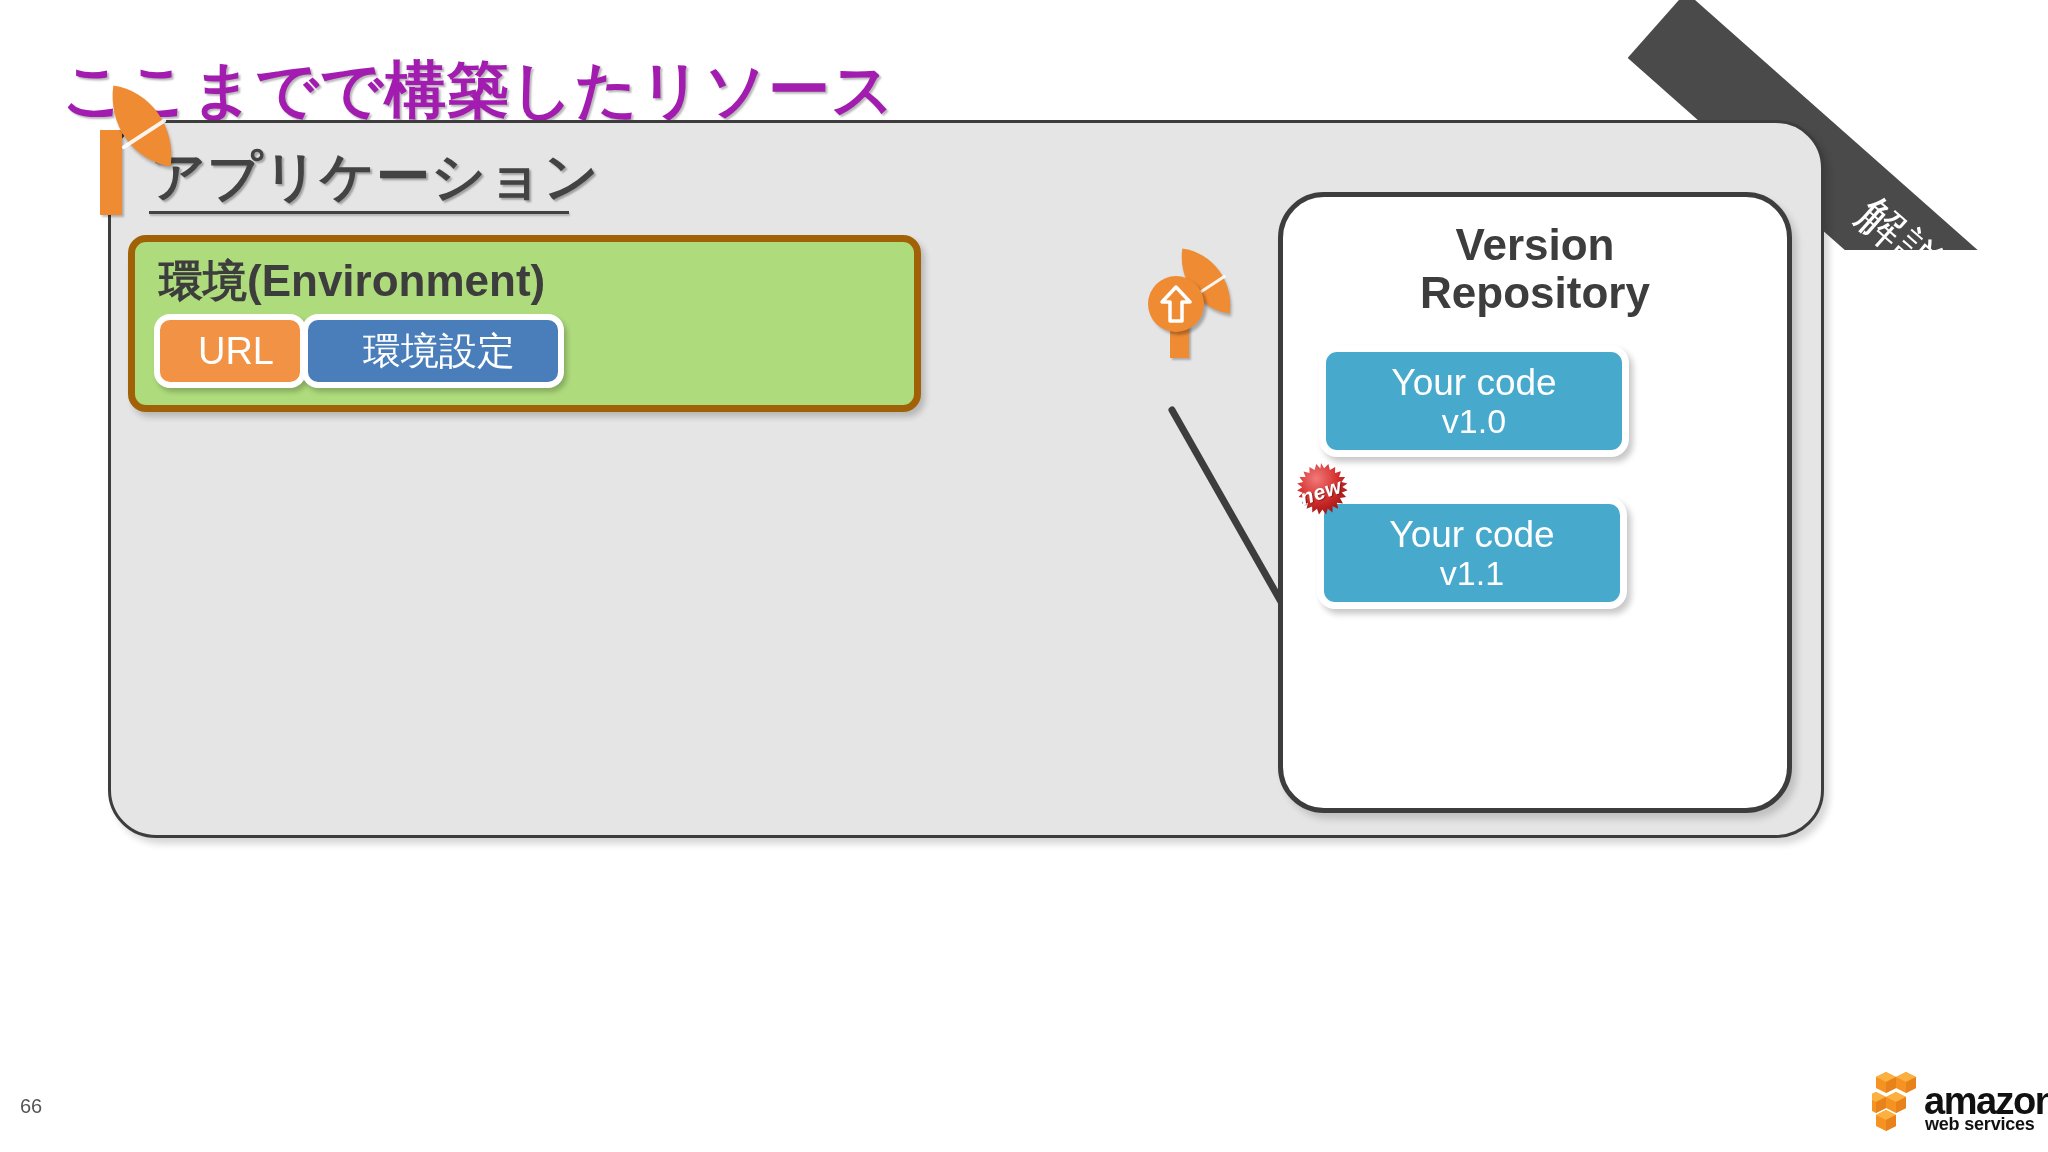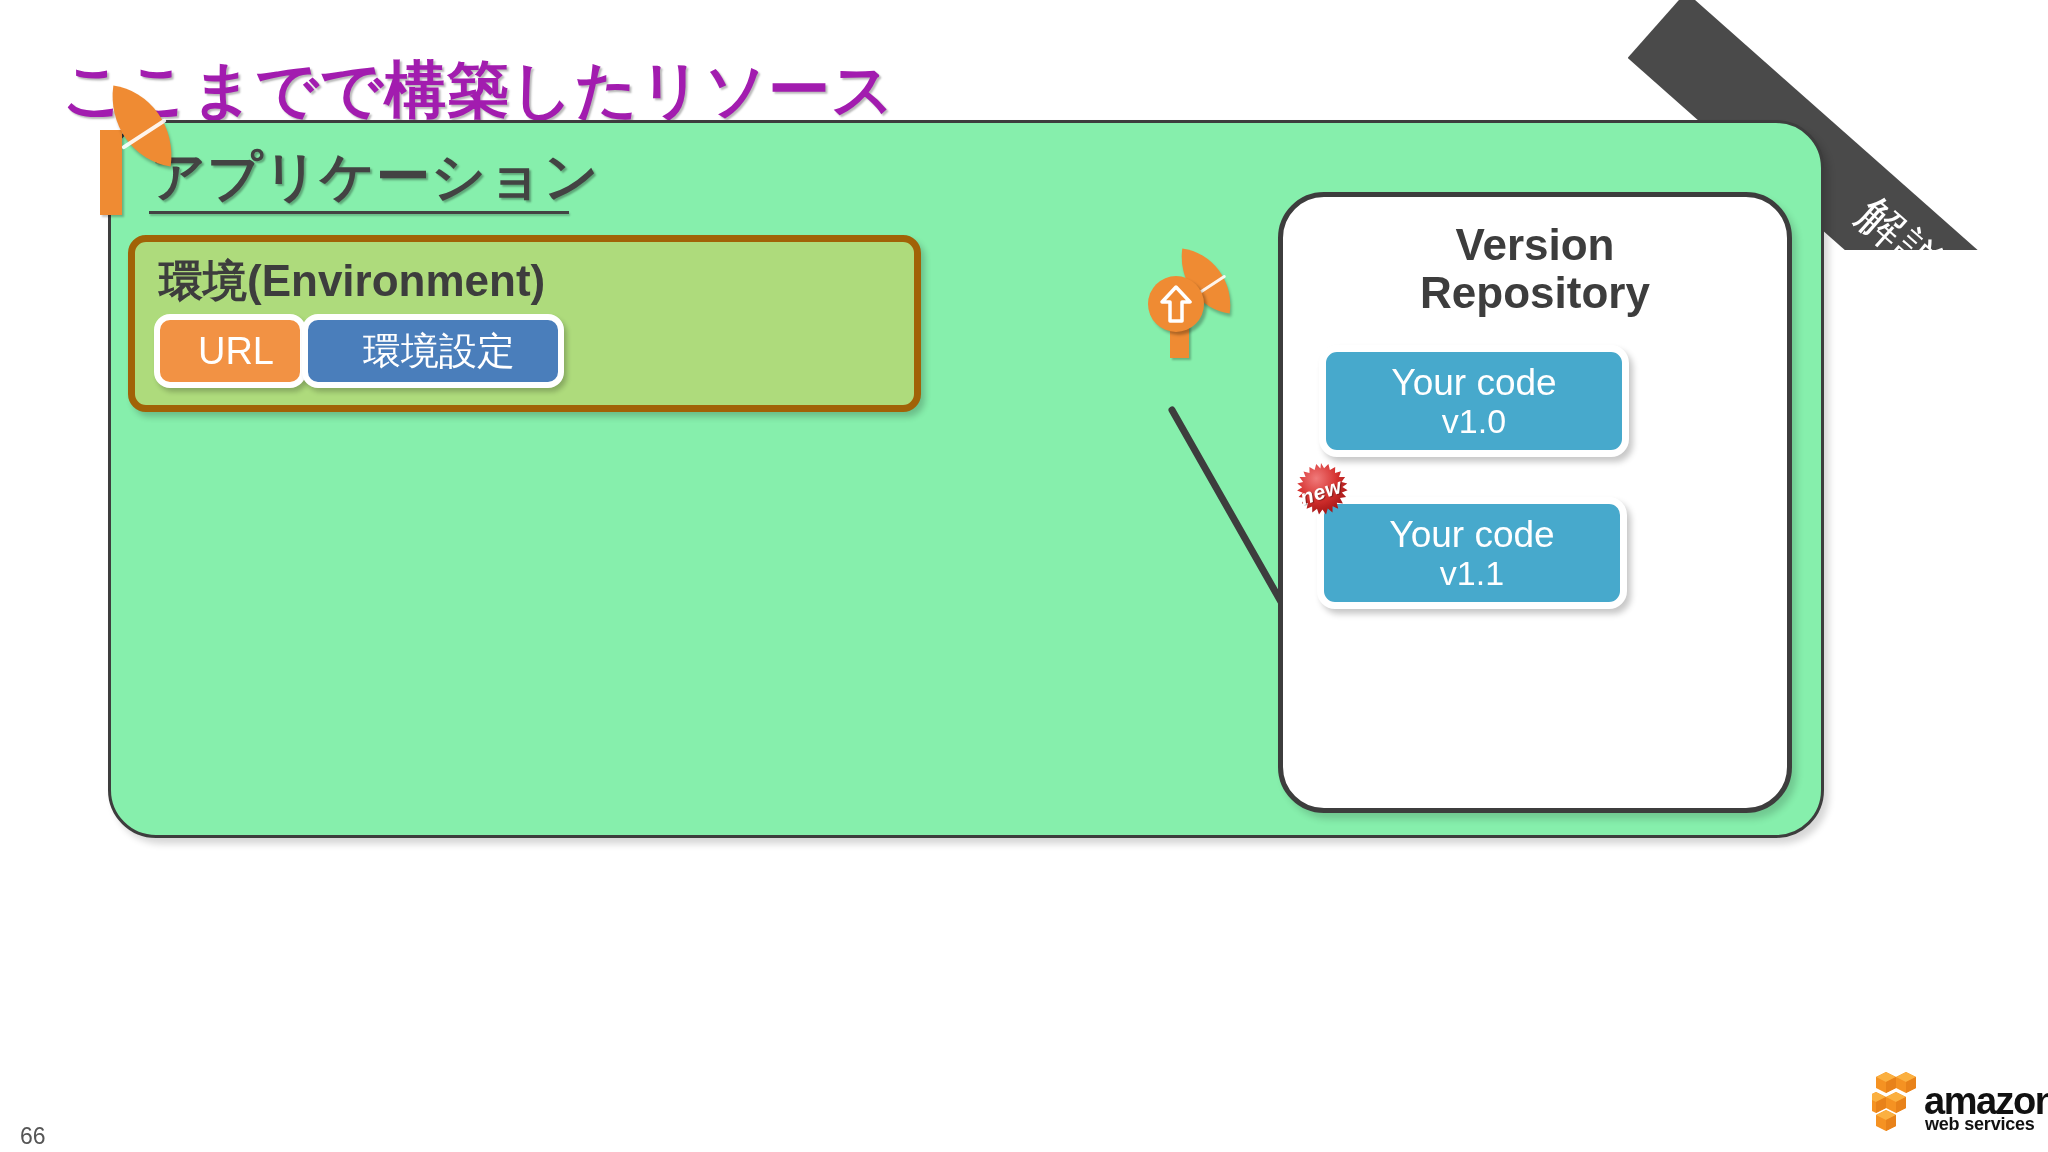--- a/index.html
+++ b/index.html
@@ -63,21 +63,21 @@
 
   
   .app-card {
     position: absolute;
     left: 108px;
     top: 120px;
     width: 1710px;
     height: 712px;
     border: 3px solid #3d3d3d;
     border-radius: 48px;
-    background: #86efac;
+    background: #e5e5e5;
     box-shadow: 5px 6px 7px rgba(0,0,0,0.16);
   }
   .app-title {
     position: absolute;
     left: 40px;
     top: 18px;
     font-size: 54px;
     font-weight: bold;
     color: #434343;
     letter-spacing: 1px;
@@ -257,23 +257,22 @@
     letter-spacing: 0.5px;
     transform: rotate(-18deg);
     text-shadow: 1px 1px 1px rgba(0,0,0,0.35);
   }
 
   
   .page-number {
     position: absolute;
     left: 20px;
     top: 1095px;
-    font-size: 23px;
+    font-size: 20px;
     color: #555555;
-    margin-top: 28px;
   }
   .aws-logo {
     position: absolute;
     left: 1872px;
     top: 1068px;
     width: 170px;
     height: 72px;
   }
   .aws-word {
     position: absolute;

